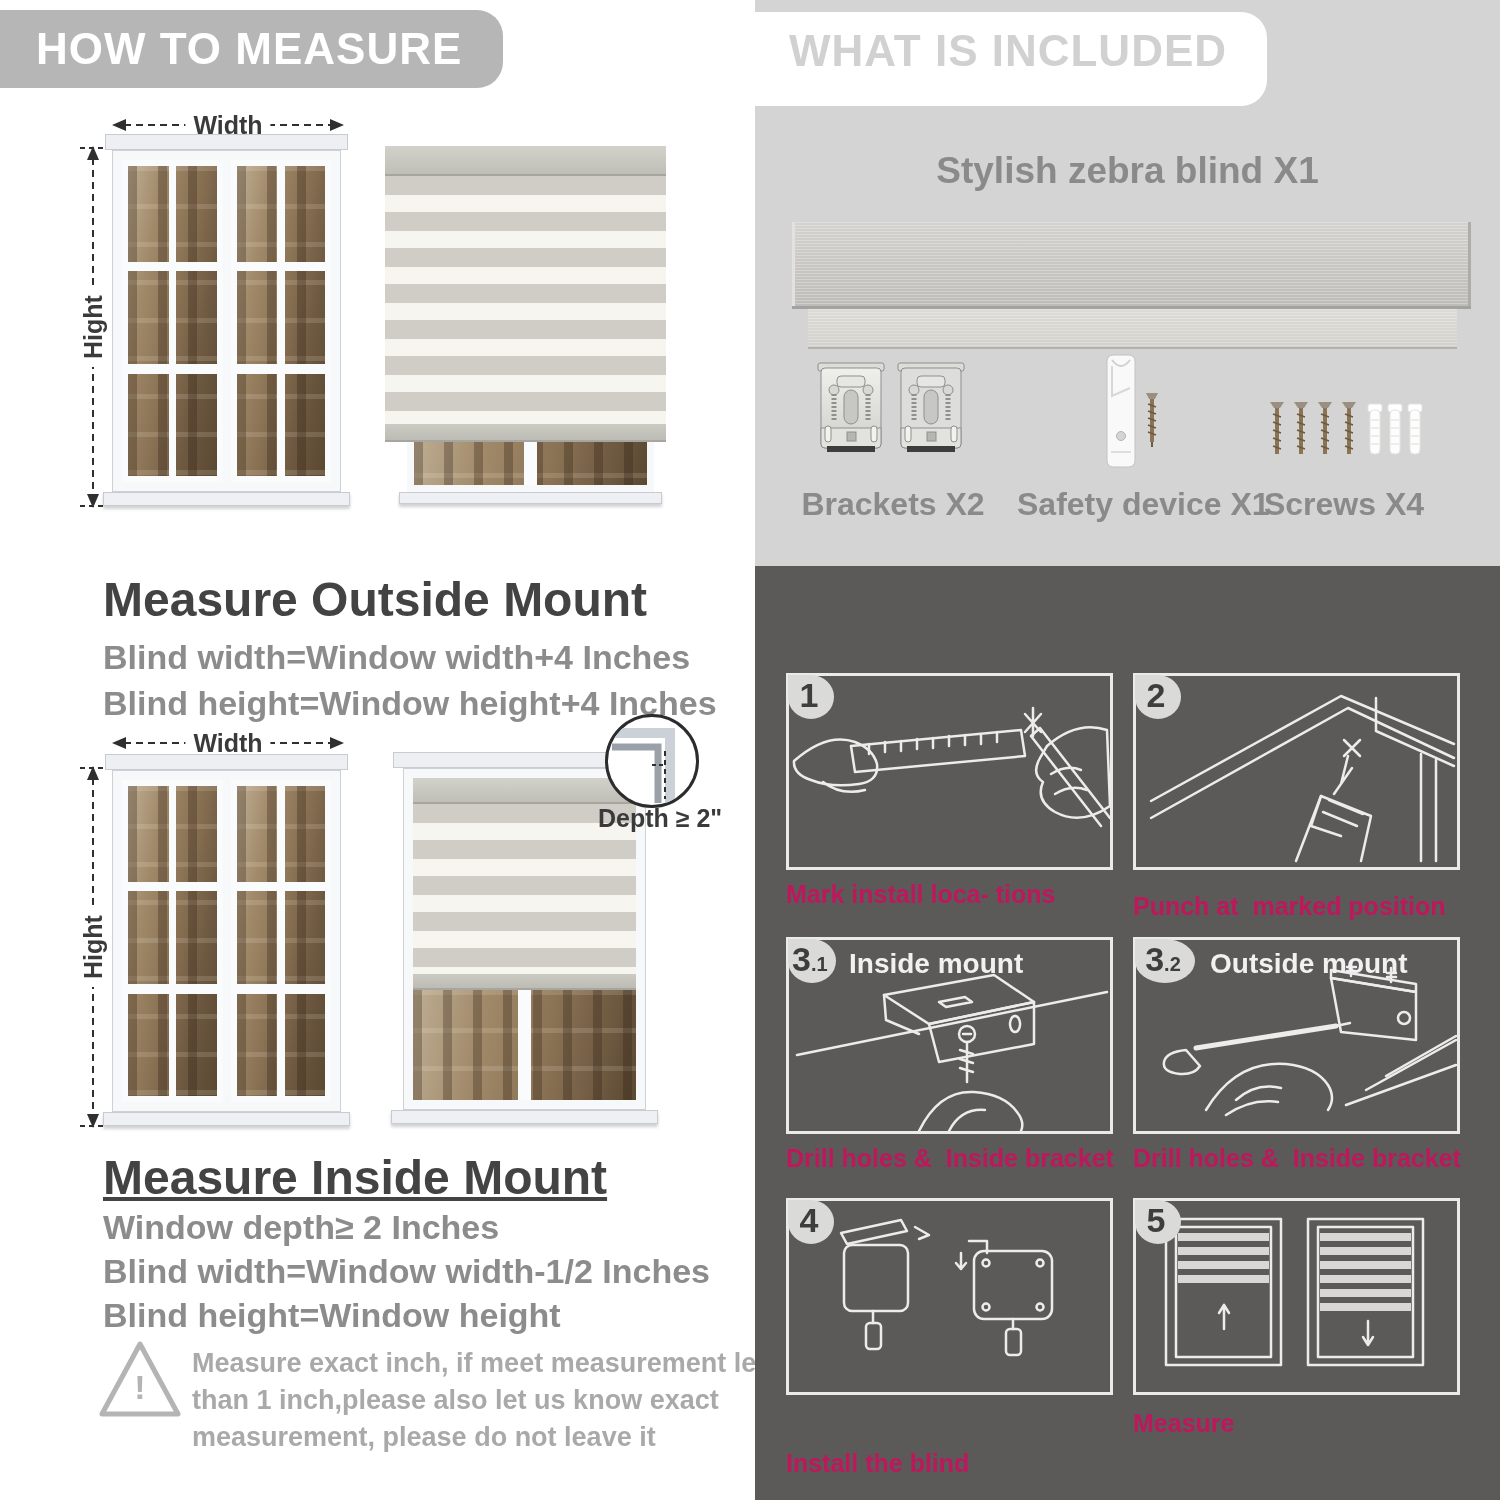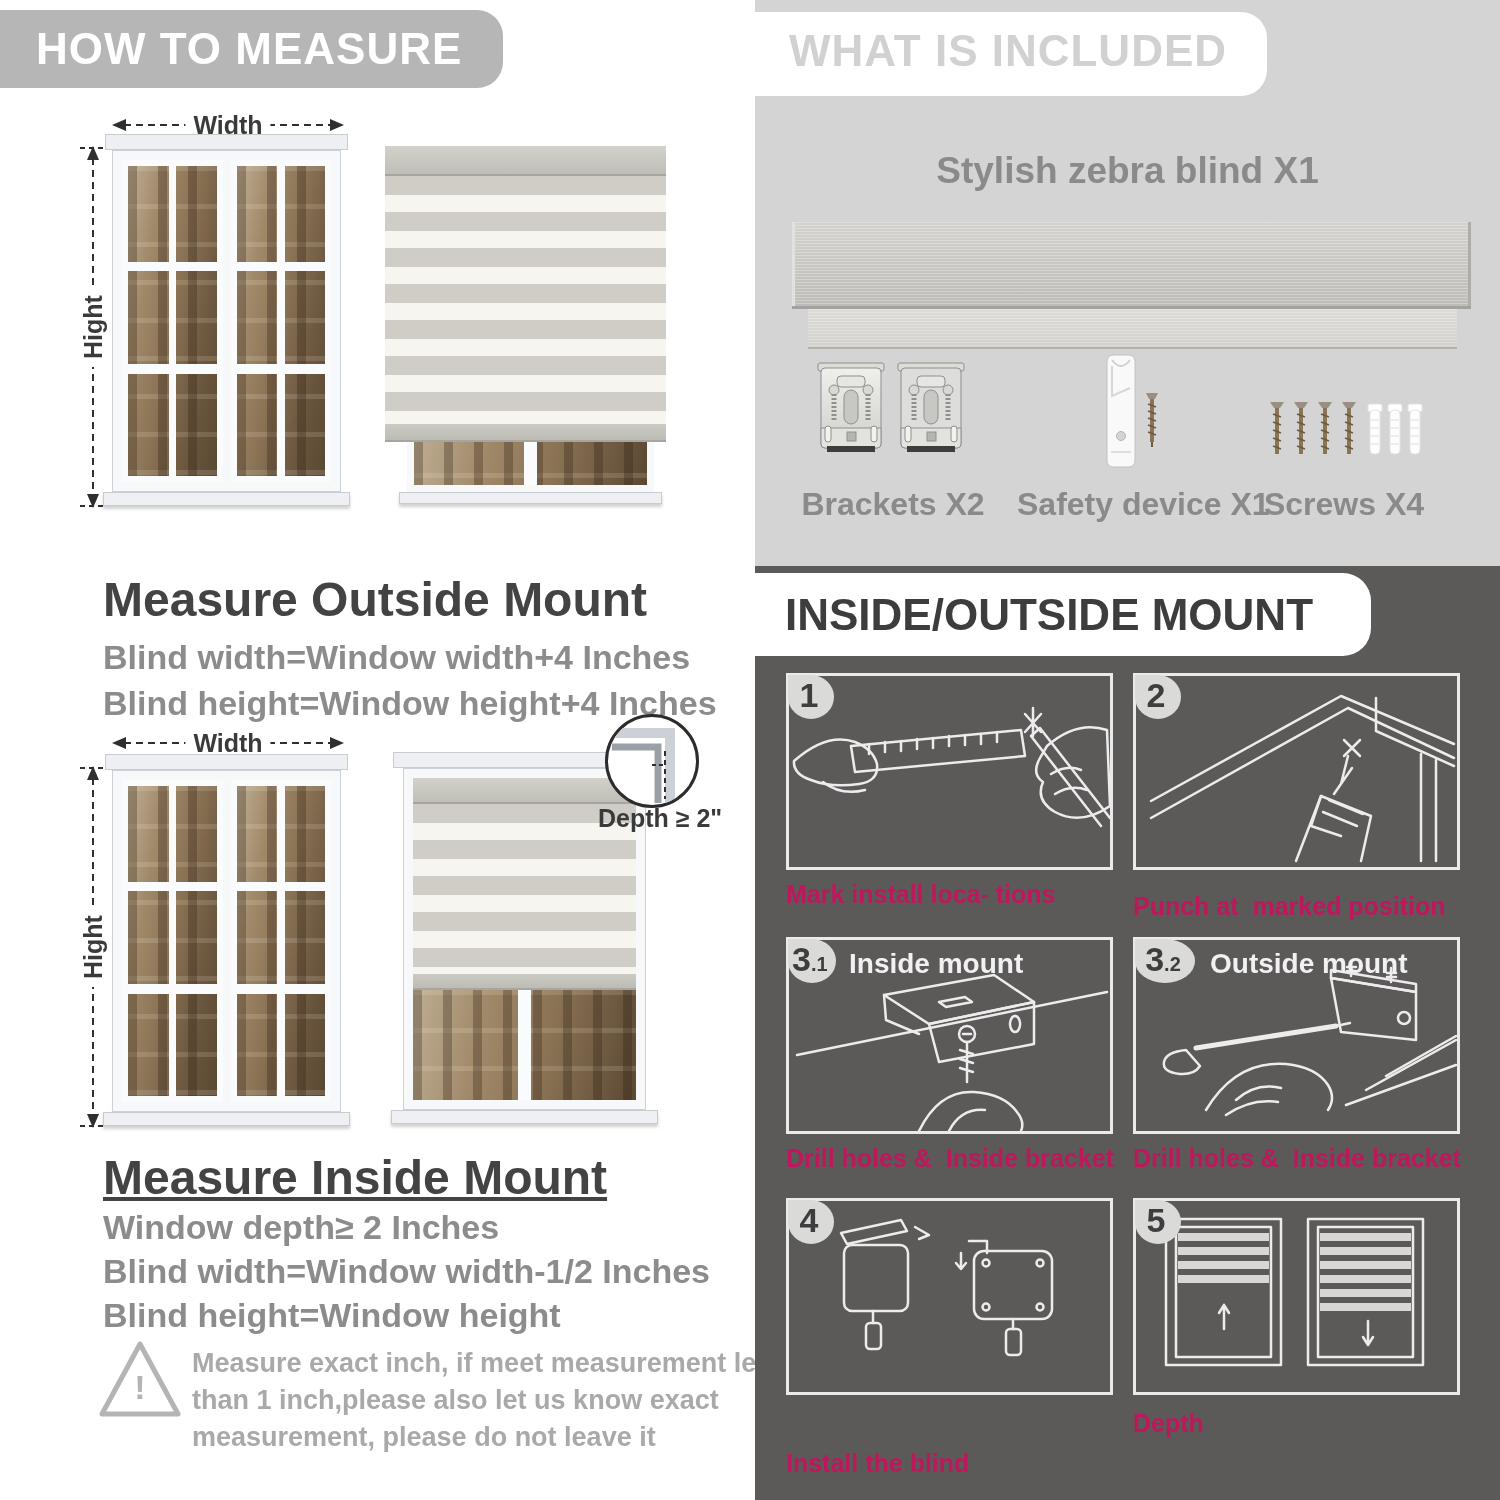--- a/index.html
+++ b/index.html
@@ -3,21 +3,21 @@
 <meta charset="utf-8">
 <style>
   html,body{margin:0;padding:0;background:#ffffff;}
   #canvas{position:relative;width:1500px;height:1500px;background:#ffffff;overflow:hidden;
           font-family:"Liberation Sans",sans-serif;font-weight:700;}
   .abs{position:absolute;}
 
   
   .hdr-left{left:0;top:10px;width:503px;height:78px;background:#b7b6b6;border-radius:0 26px 26px 0;
             color:#ffffff;font-size:44px;line-height:78px;padding-left:36px;letter-spacing:1px;box-sizing:border-box;}
-  .hdr-included{left:755px;top:12px;width:512px;height:84px;background:#ffffff;border-radius:0 26px 26px 0;
+  .hdr-included{left:755px;top:12px;width:512px;height:94px;background:#ffffff;border-radius:0 26px 26px 0;
             color:#d2d1d1;font-size:44px;line-height:78px;padding-left:34px;letter-spacing:1px;box-sizing:border-box;}
   .hdr-mount{left:755px;top:573px;width:616px;height:83px;background:#ffffff;border-radius:0 28px 28px 0;
             color:#3d3d3d;font-size:44px;line-height:83px;padding-left:30px;box-sizing:border-box;z-index:3;}
 
   
   .panel-light{left:755px;top:0;width:745px;height:566px;background:#d5d4d4;}
   .panel-dark{left:755px;top:566px;width:745px;height:934px;background:#5c5959;}
 
   
   .win{width:243px;height:372px;}
@@ -300,21 +300,20 @@
         <path d="M103,22 h8 M103,30 h8 M103,38 h8 M103,46 h8" stroke="#e8e8e6" stroke-width="1.5"></path>
       </g>
     </svg>
   </div>
 
   <div class="abs inc-label" style="left:783px;top:486px;">Brackets X2</div>
   <div class="abs inc-label" style="left:1017px;top:486px;">Safety device X1</div>
   <div class="abs inc-label" style="left:1234px;top:486px;">Screws X4</div>
 
   <div class="abs panel-dark"></div>
-  <div class="abs hdr-mount">INSIDE/OUTSIDE MOUNT</div>
 
   <div class="abs card" style="left:786px;top:673px;">
     <div class="badge">
       <span class="n">1</span>
       <span class="s"></span>
     </div>
     <svg class="art" viewBox="0 0 321 191" fill="none" stroke="#ececec" stroke-width="2.5" stroke-linecap="round" stroke-linejoin="round">
       <path d="M5,85 Q38,56 66,66 Q84,73 88,88 Q90,105 70,108 Q42,112 22,104 Q4,98 5,85 Z"></path>
       <path d="M34,106 Q52,120 76,114"></path>
       <path d="M62,70 L232,54 L236,80 L66,96 Z"></path>
@@ -433,15 +432,15 @@
         <rect x="184" y="32" width="91" height="8"></rect>
           <rect x="184" y="46" width="91" height="8"></rect>
         <rect x="184" y="60" width="91" height="8"></rect>
           <rect x="184" y="74" width="91" height="8"></rect>
         <rect x="184" y="88" width="91" height="8"></rect>
           <rect x="184" y="102" width="91" height="8"></rect>
       </g>
       <path d="M232,120 v24 M232,144 l-5,-8 M232,144 l5,-8"></path>
     </svg>
   </div>
-  <div class="abs caption" style="left:1133px;top:1409px;">Depth</div>
+  <div class="abs caption" style="left:1133px;top:1409px;">Measure</div>
 
 </div>
 
 </body></html>

